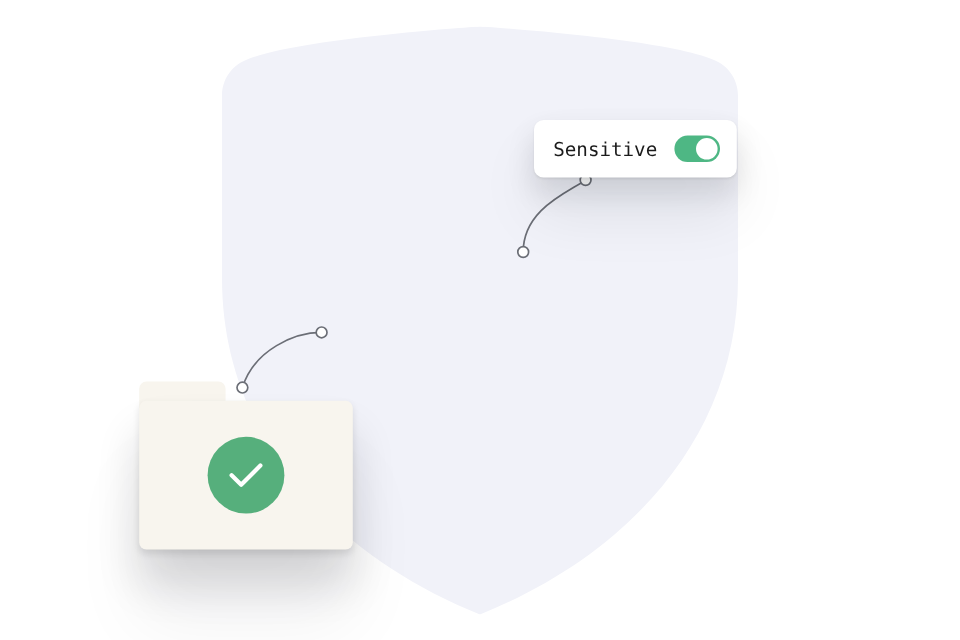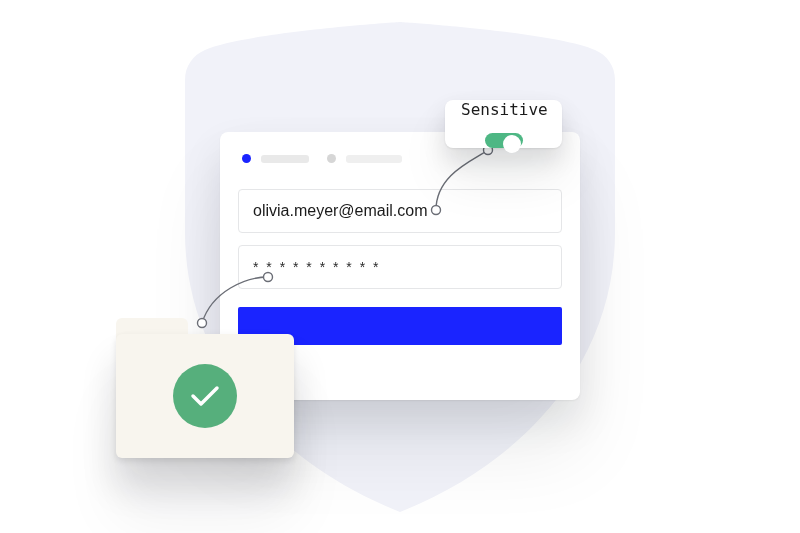--- a/index.html
+++ b/index.html
@@ -97,21 +97,20 @@
       0 1px 2px rgba(0,0,0,0.08),
       0 12px 24px rgba(18,20,28,0.12),
       0 30px 50px rgba(18,20,28,0.08);
     display: flex;
     align-items: center;
     padding: 0 14px 0 16px;
     gap: 14px;
     font-family: "SFMono-Regular", Menlo, Consolas, monospace;
     font-size: 16px;
     color: #1b1b1b;
-    flex-direction: column;
   }
   .toggle {
     position: relative;
     width: 38px; height: 22px;
     background: #4eb784;
     border-radius: 11px;
   }
   .toggle::after {
     content: "";
     position: absolute;
@@ -189,42 +188,20 @@
 <body>
 
 <div class="stage">
 
   <div class="shield">
     <svg viewBox="0 0 470 490">
       <path d="M235 0 C235 0 80 10 40 28 C28 33 20 44 20 58 L20 210 C20 340 110 440 235 490 C360 440 450 340 450 210 L450 58 C450 44 442 33 430 28 C390 10 235 0 235 0 Z" fill="#f1f2f9"></path>
     </svg>
   </div>
 
-  <div class="card">
-    <div class="tabs">
-      <div class="tab active">
-        <span class="dot"></span>
-        <span class="bar"></span>
-      </div>
-      <div class="tab inactive">
-        <span class="dot"></span>
-        <span class="bar"></span>
-      </div>
-    </div>
-
-    <div class="field">
-      <span>olivia.meyer@email.com</span>
-    </div>
-
-    <div class="field password">
-      <span>* * * * * * * * * *</span>
-    </div>
-
-    <div class="submit"></div>
-  </div>
 
   <div class="connector conn-email">
     <svg viewBox="0 0 70 72">
       <path class="wire" d="M6 66 C6 30 44 16 58 6"></path>
       <circle class="node" cx="6" cy="66" r="4.5"></circle>
       <circle class="node" cx="58" cy="6" r="4.5"></circle>
     </svg>
   </div>
 
   <div class="badge">

